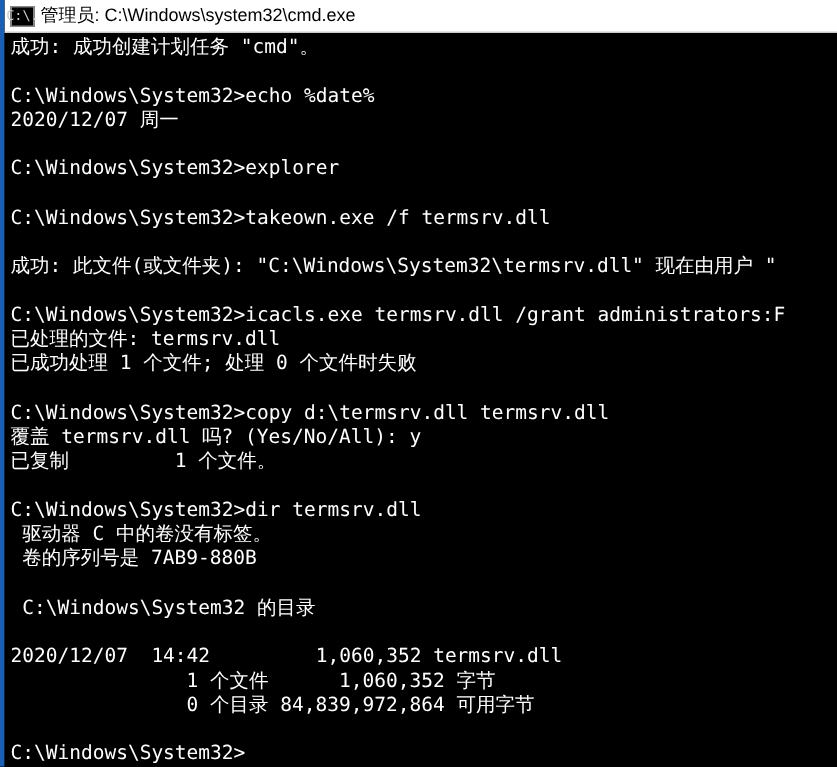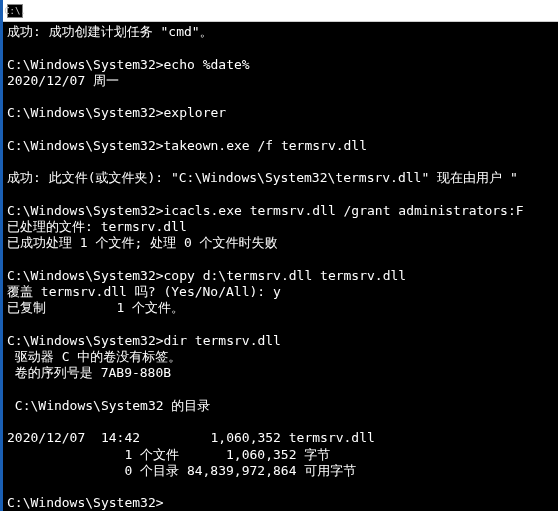--- a/index.html
+++ b/index.html
@@ -46,20 +46,21 @@
     white-space: pre;
     font-size: 13px;
     letter-spacing: 0;
   }
 </style>
 </head>
 <body>
 
 <div class="titlebar">
   <div class="titlebar-icon">C:\.</div>
+  <div class="titlebar-text">管理员: C:\Windows\system32\cmd.exe</div>
 </div>
 
 <div class="terminal" id="terminal">成功: 成功创建计划任务 "cmd"。
 
 C:\Windows\System32&gt;echo %date%
 2020/12/07 周一
 
 C:\Windows\System32&gt;explorer
 
 C:\Windows\System32&gt;takeown.exe /f termsrv.dll

